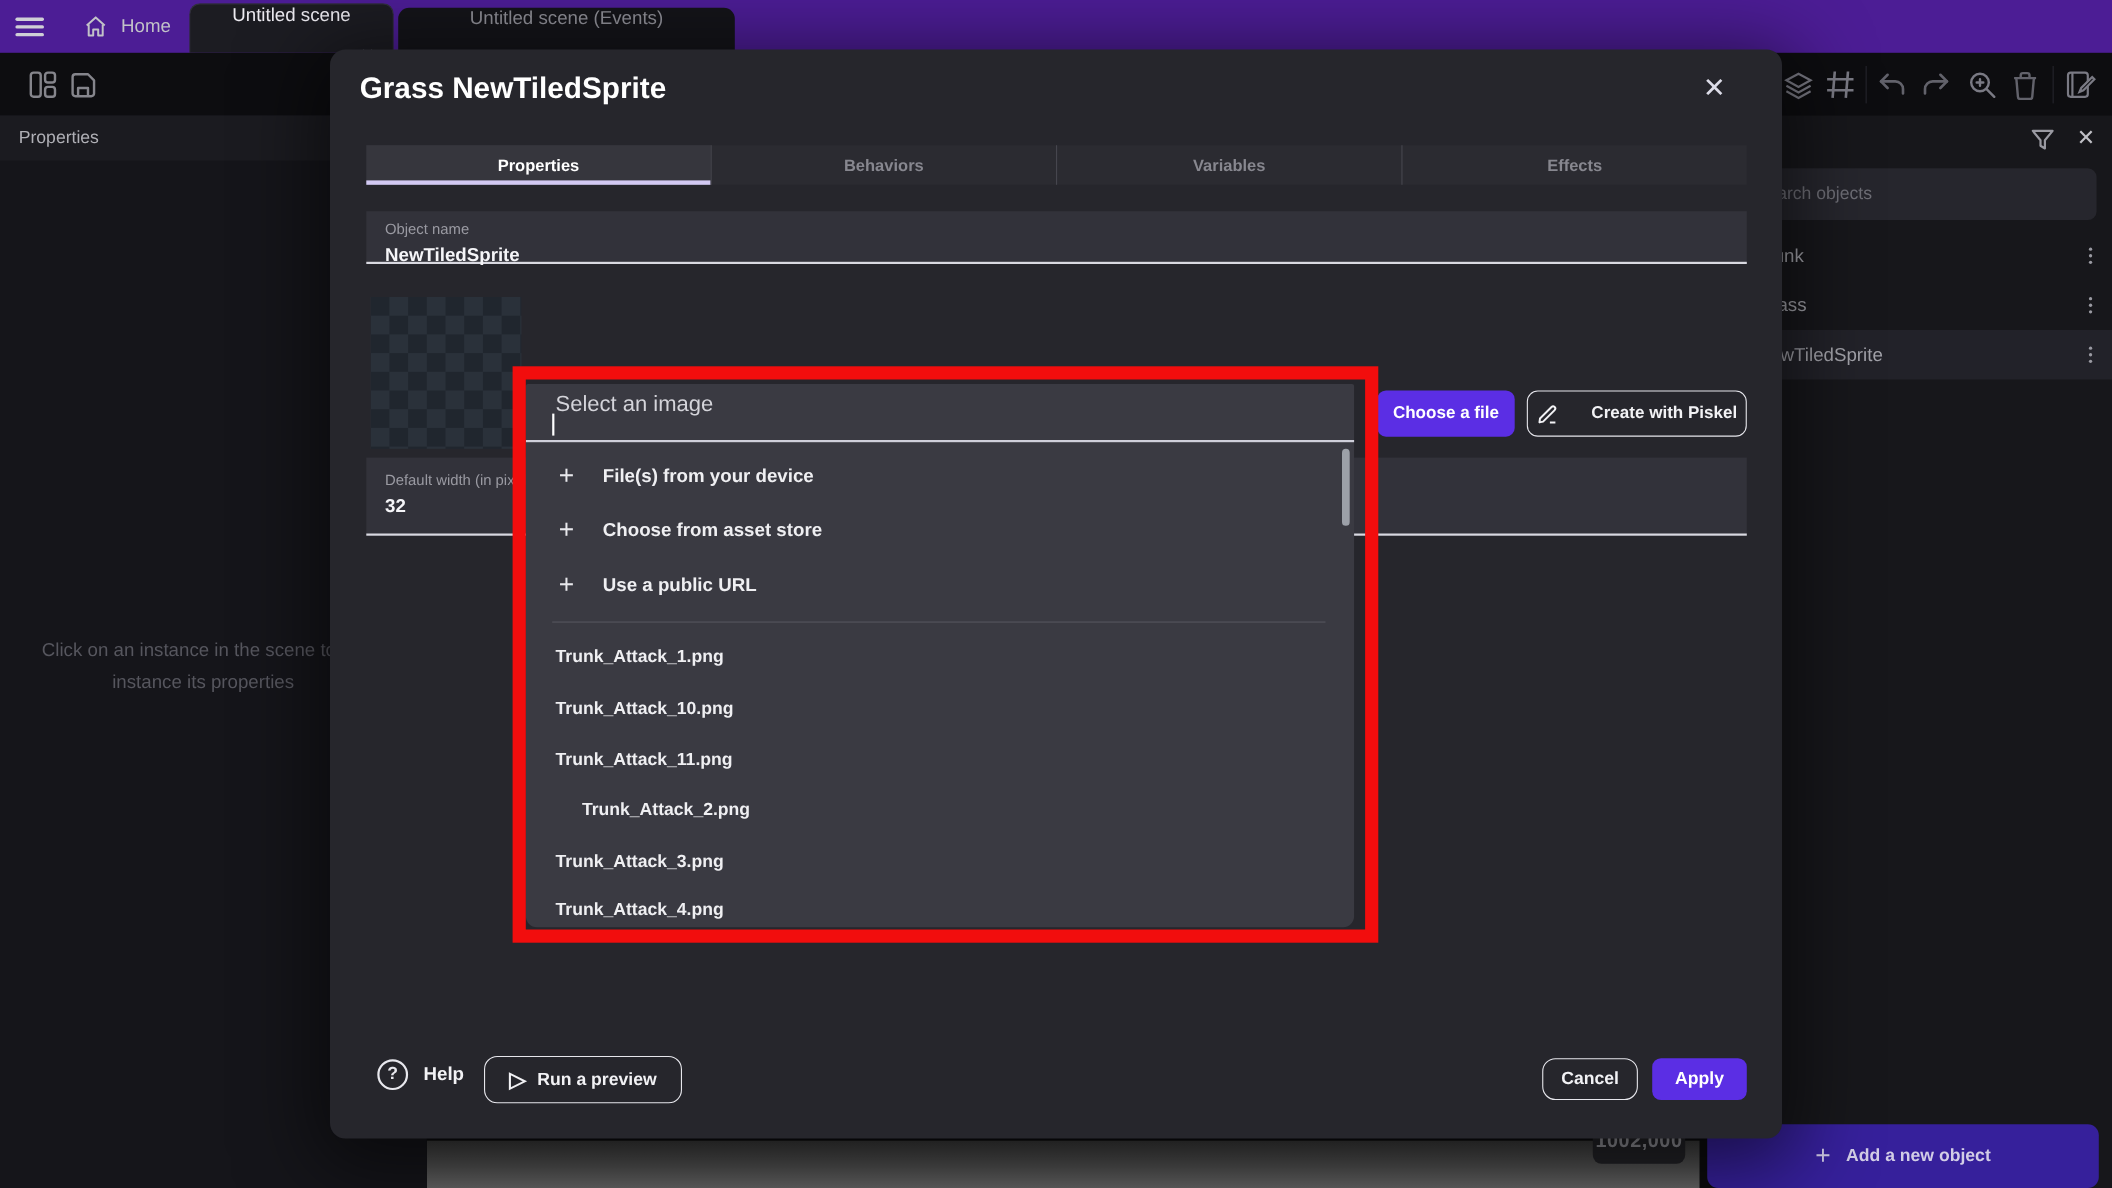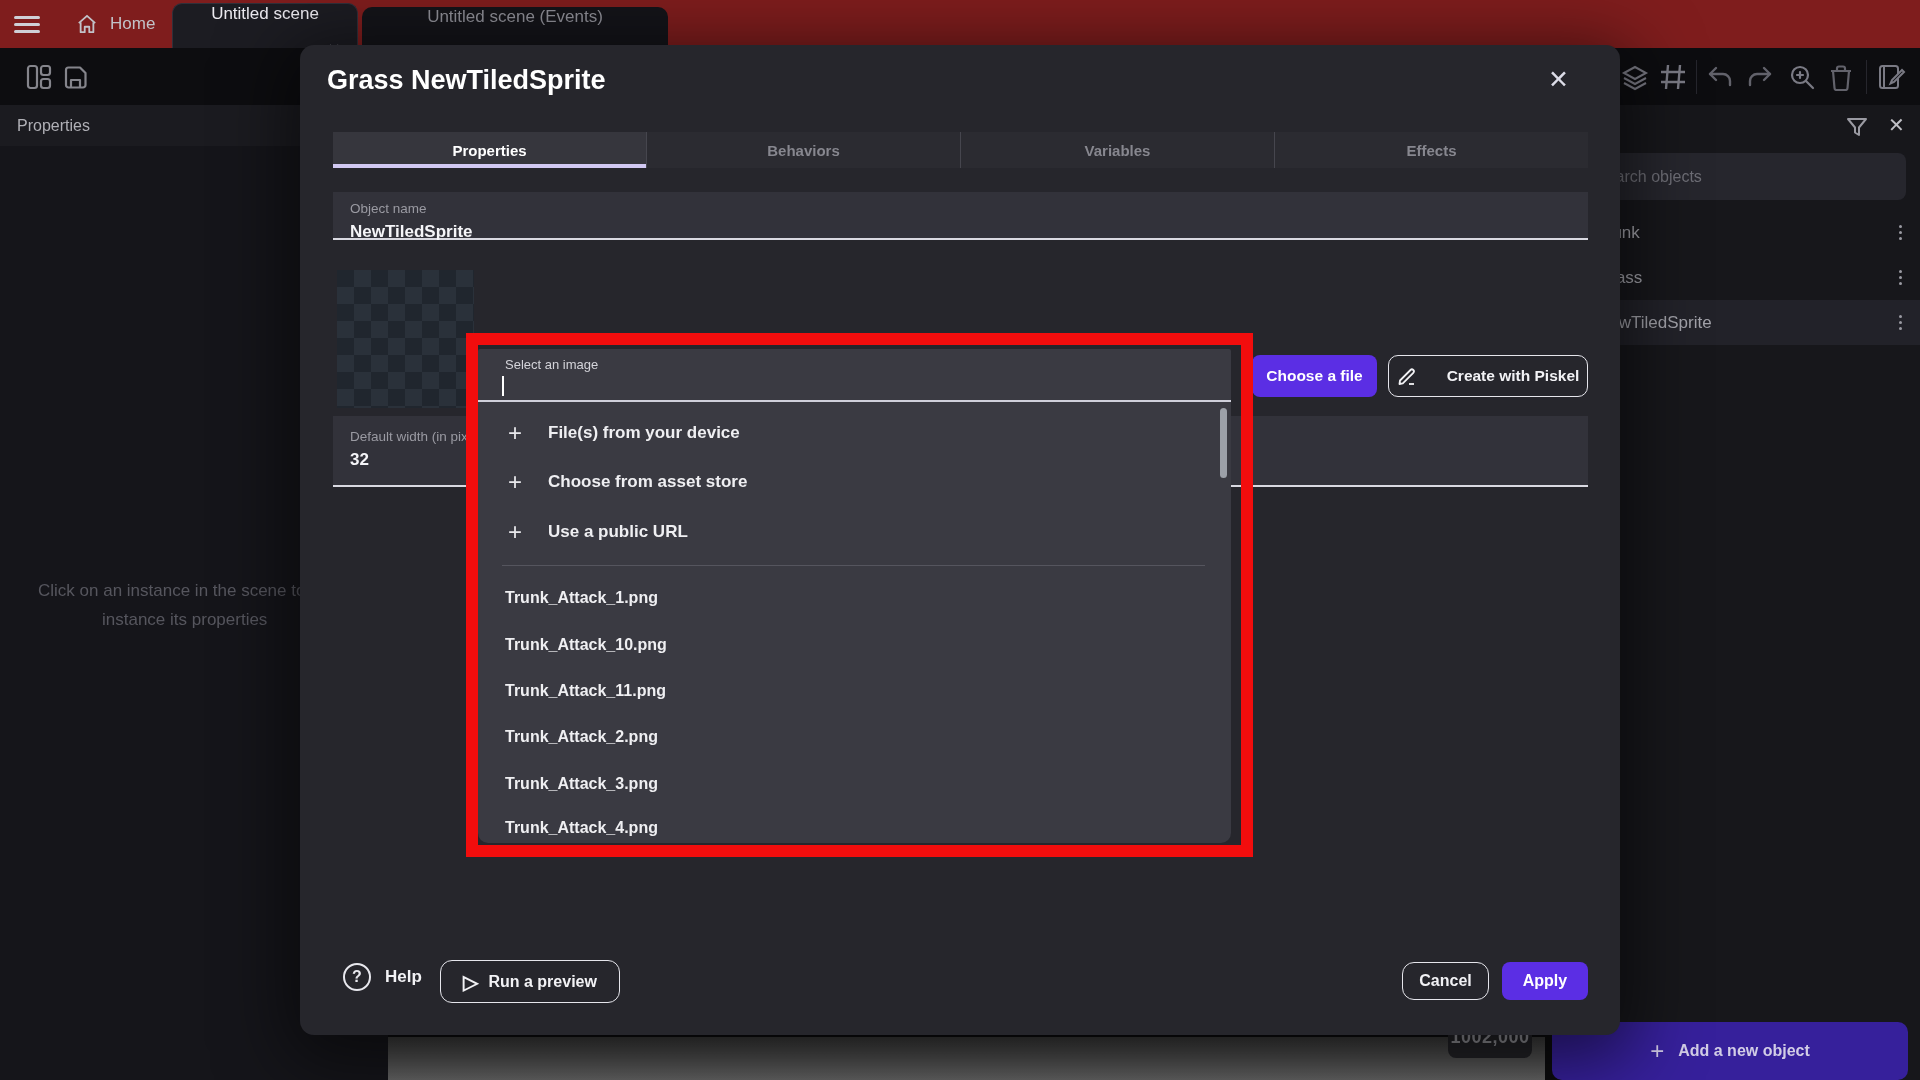--- a/index.html
+++ b/index.html
@@ -1,21 +1,21 @@
 <!DOCTYPE html>
 <html><head>
 <meta charset="utf-8">
 <style>
   * { margin:0; padding:0; box-sizing:border-box; }
   html,body { background:#0c0c0e; }
   body { font-family:"Liberation Sans", sans-serif; }
   .screen { position:relative; width:1920px; height:1080px; overflow:hidden; background:#0c0c0e; color:#e8e8ec; }
 
   
-  .topbar { position:absolute; left:0; top:0; width:1920px; height:48px; background:#7f1d1d; z-index:3; }
+  .topbar { position:absolute; left:0; top:0; width:1920px; height:48px; background:#4c1d95; z-index:3; }
   .hamburger { position:absolute; left:14px; top:16px; width:26px; height:17px; display:flex; flex-direction:column; justify-content:space-between; cursor:pointer; }
   .hamburger span { display:block; height:3px; border-radius:2px; background:#cfcfd6; }
   .home-tab { position:absolute; left:58px; top:0; height:48px; display:flex; align-items:center; gap:12px; padding:0 18px; color:#c2c2c8; font-size:17px; }
   .scene-tab { position:absolute; top:3px; height:45px; display:flex; align-items:center; gap:16px; padding:0 16px; border-radius:10px 10px 0 0; font-size:17px;flex-direction:column; }
   .scene-tab.active { left:172px; width:186px; background:#1c1c22; border:1px solid #30303a; border-bottom:none; color:#eceaf0; }
   .scene-tab.inactive { left:362px; width:306px; top:7px; height:41px; background:#141419; color:#8f8f97; }
   .tab-close { margin-left:auto; font-size:16px; color:#9a9aa2; cursor:pointer; }
 
   
   .subbar { position:absolute; left:0; top:48px; width:1920px; height:57px; background:#0d0d10; z-index:1; }
@@ -74,21 +74,21 @@
   .btn-run { position:absolute; left:140px; top:915px; width:180px; height:43px; background:transparent; color:#f2f2f5; border:1px solid #e6e6ec; border-radius:12px; font-size:16px; }
   .btn-cancel { position:absolute; left:1102px; top:917px; width:87px; height:38px; background:transparent; color:#f2f2f5; border:1px solid #e6e6ec; border-radius:12px; font-size:16px; }
   .btn-apply { position:absolute; left:1202px; top:917px; width:86px; height:38px; background:#5b2ee4; color:#fff; border:none; border-radius:8px; font-size:16px; }
   .help-wrap { position:absolute; left:43px; top:918px; display:flex; align-items:center; gap:14px; cursor:pointer; }
   .help-q { width:28px; height:28px; border:2px solid #e8e8ee; border-radius:50%; display:flex; align-items:center; justify-content:center; font-size:16px; font-weight:bold; color:#e8e8ee; }
   .help-label { font-size:17px; font-weight:bold; color:#f2f2f5; }
   .play-glyph { font-size:20px; color:#f2f2f5; }
 
   
   .dropdown { position:absolute; left:178px; top:304px; width:753px; height:494px; background:#3a3a42; border-radius:2px 2px 10px 10px; z-index:3; }
-  .dd-label { position:absolute; left:27px; top:8px; font-size:13px; color:#d4d4da; }
+  .dd-label { position:absolute; left:27px; top:8px; font-size:20px; color:#d4d4da; }
   .dd-caret { position:absolute; left:24px; top:27px; width:2px; height:20px; background:#ffffff; }
   .dd-underline { position:absolute; left:0; top:51px; width:100%; height:2px; background:#cfcfda; }
   .dd-scrollthumb { position:absolute; left:742px; top:59px; width:7px; height:70px; background:#9ca0a8; border-radius:4px; }
   .dd-option { position:absolute; left:0; width:740px; height:44px; display:flex; align-items:center; cursor:pointer; }
   .dd-option .plus { width:20px; margin-left:27px; font-size:24px; font-weight:300; color:#e8e8ec; text-align:center; }
   .dd-option .opt-label { margin-left:23px; font-size:17px; font-weight:600; color:#efeff2; }
   .dd-divider { position:absolute; left:24px; top:216px; width:703px; height:1px; background:#55555e; }
   .dd-file { position:absolute; left:0; width:740px; height:44px; display:flex; align-items:center; cursor:pointer; }
   .dd-file .file-label { margin-left:27px; font-size:16px; font-weight:600; color:#efeff2; }
 
@@ -294,21 +294,21 @@
 
       <div class="dd-file" style="top:227px;">
           <span class="file-label">Trunk_Attack_1.png</span>
         </div>
       <div class="dd-file" style="top:274px;">
           <span class="file-label">Trunk_Attack_10.png</span>
         </div>
       <div class="dd-file" style="top:320px;">
           <span class="file-label">Trunk_Attack_11.png</span>
         </div>
-      <div class="dd-file" style="top:366px;">
+      <div class="dd-file" style="top:366px;margin-left:24px;">
           <span class="file-label">Trunk_Attack_2.png</span>
         </div>
       <div class="dd-file" style="top:413px;">
           <span class="file-label">Trunk_Attack_3.png</span>
         </div>
       <div class="dd-file" style="top:457px;">
           <span class="file-label">Trunk_Attack_4.png</span>
         </div>
     </div>
 

